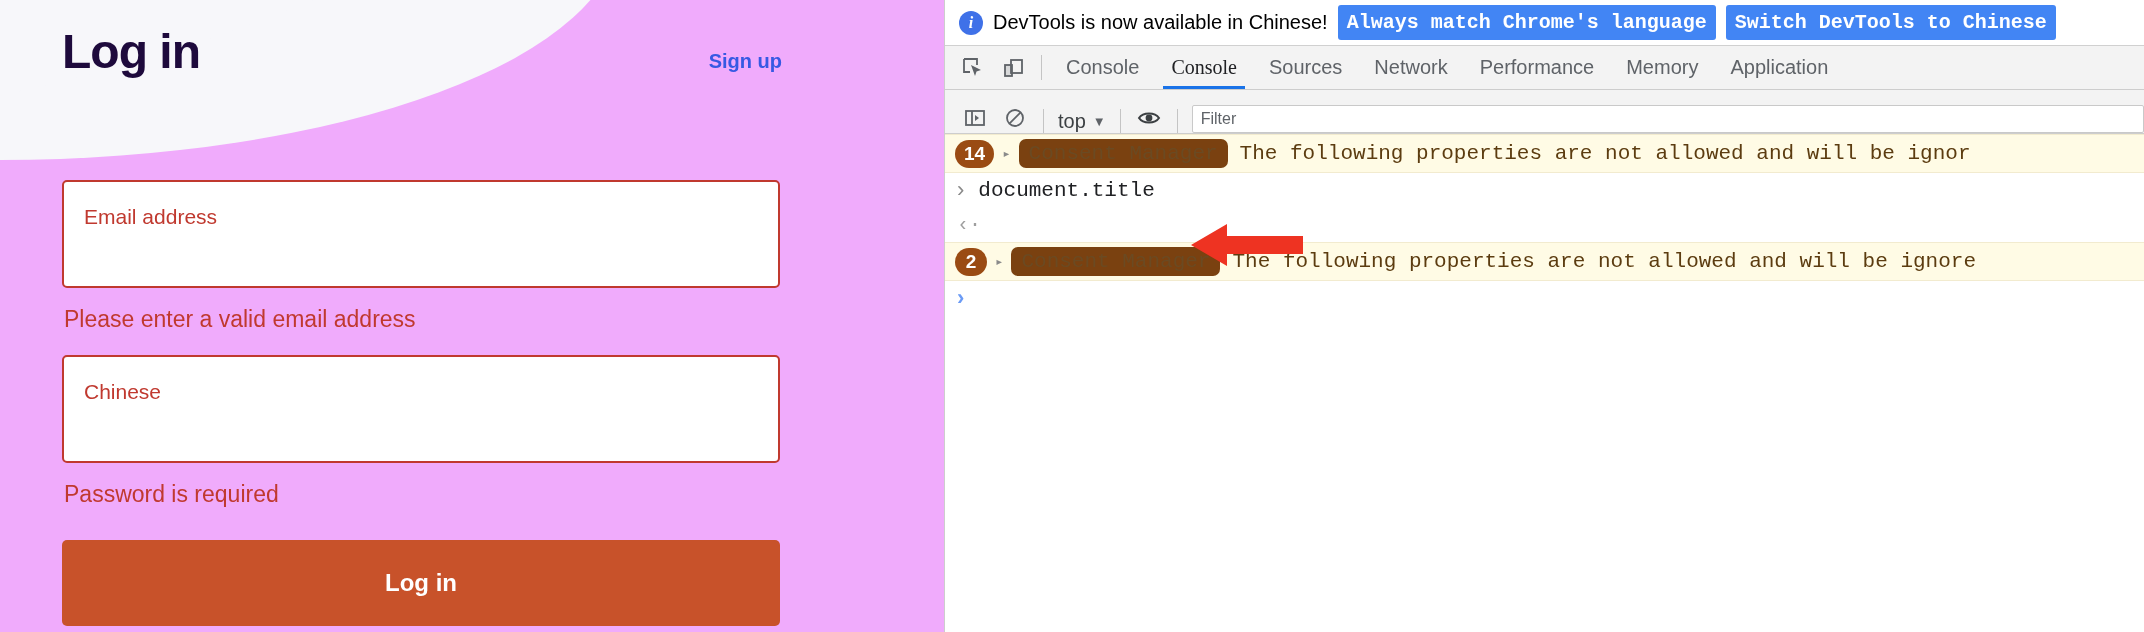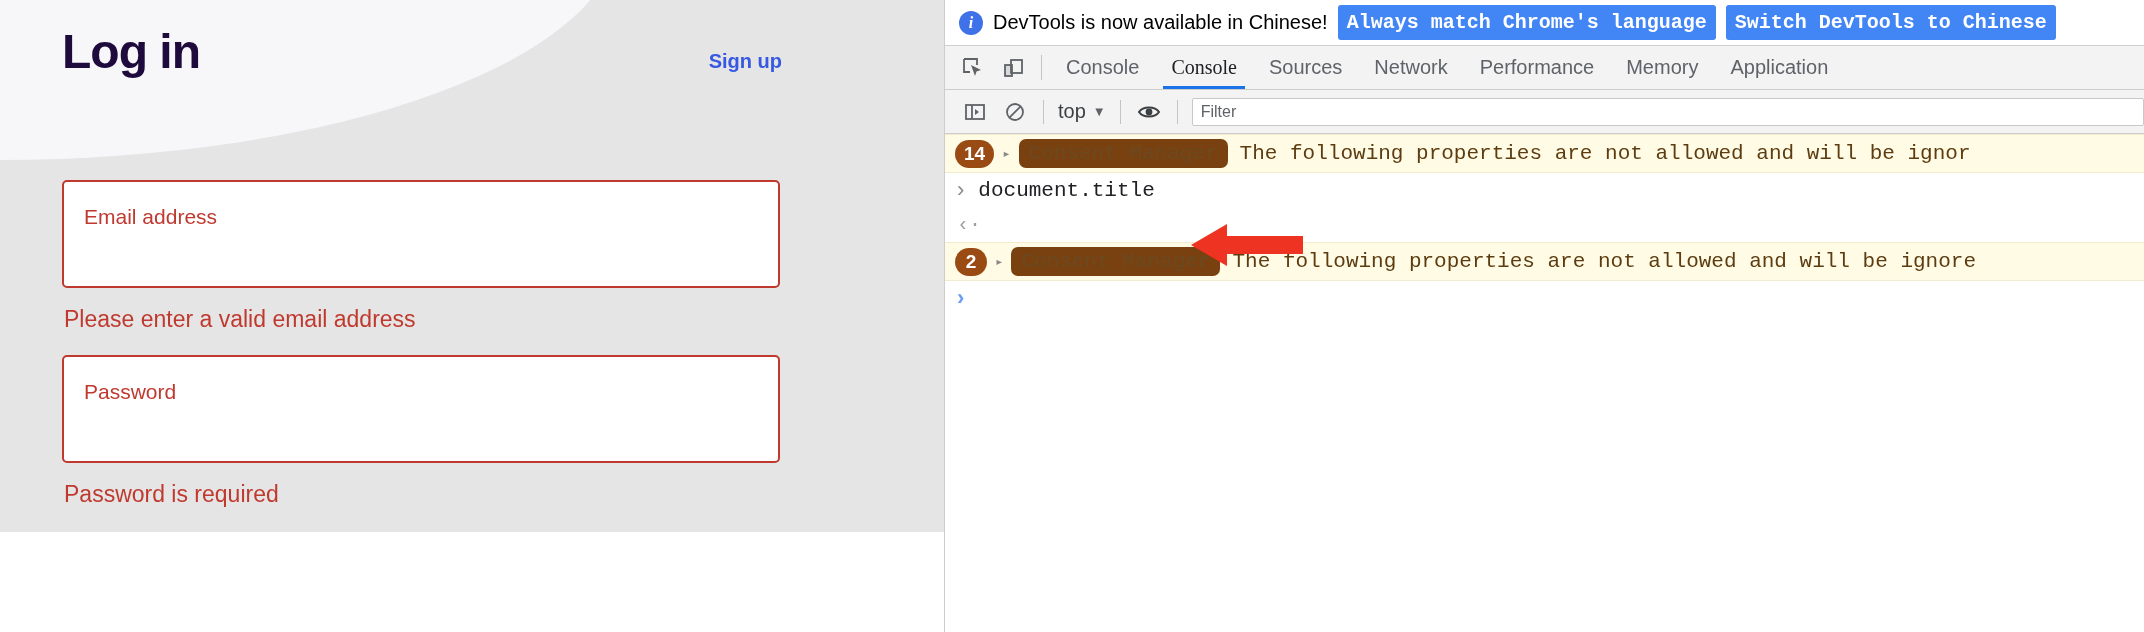--- a/index.html
+++ b/index.html
@@ -7,22 +7,22 @@
     width: 2144px; height: 632px;
     overflow: hidden;
     font-family: "Liberation Sans", sans-serif;
     background: #ffffff;
   }
   #root { position: relative; width: 2144px; height: 632px; display: flex; }
 
   
   .page-left {
     position: relative;
-    width: 944px; height: 532px;
-    background: #e5e5e5;
+    width: 944px; height: 632px;
+    background: #f0abfc;
     overflow: hidden;
     flex: 0 0 944px;
   }
   .hero-blob {
     position: absolute;
     left: -620px; top: -700px;
     width: 1240px; height: 860px;
     background: #f7f7fa;
     border-radius: 0 0 700px 700px / 0 0 260px 260px;
   }
@@ -144,21 +144,21 @@
   .tab.active { color: #202124; font-family: Liberation Serif, serif; }
   .tab.active::after {
     content: ""; position: absolute;
     left: 8px; right: 8px; bottom: 0; height: 3px;
     background: #1a73e8;
   }
 
   
   .ctoolbar {
     flex: 0 0 44px;
-    display: flex; align-items: center;
+    display: flex; align-items: flex-end;
     background: #f3f3f3;
     border-bottom: 1px solid #cdcdcd;
     padding-left: 10px; gap: 0;
   }
   .ct-btn {
     width: 40px; height: 30px;
     display: flex; align-items: center; justify-content: center;
     cursor: pointer;
   }
   .ct-sep { width: 1px; height: 24px; background: #c4c4c4; margin: 0 8px; }
@@ -263,21 +263,21 @@
 
     <div class="form-wrap">
 
       <div class="field">
         <span class="field-label">Email address</span>
         <input class="field-input" type="email" placeholder="" style="">
       </div>
       <div class="err-msg">Please enter a valid email address</div>
 
       <div class="field">
-        <span class="field-label">Password</span>
+        <span class="field-label">Chinese</span>
         <input class="field-input" type="password" placeholder="" style="">
       </div>
       <div class="err-msg">Password is required</div>
 
       <button class="login-btn">Log in</button>
     </div>
   </div>
 
   <div class="devtools">
 

